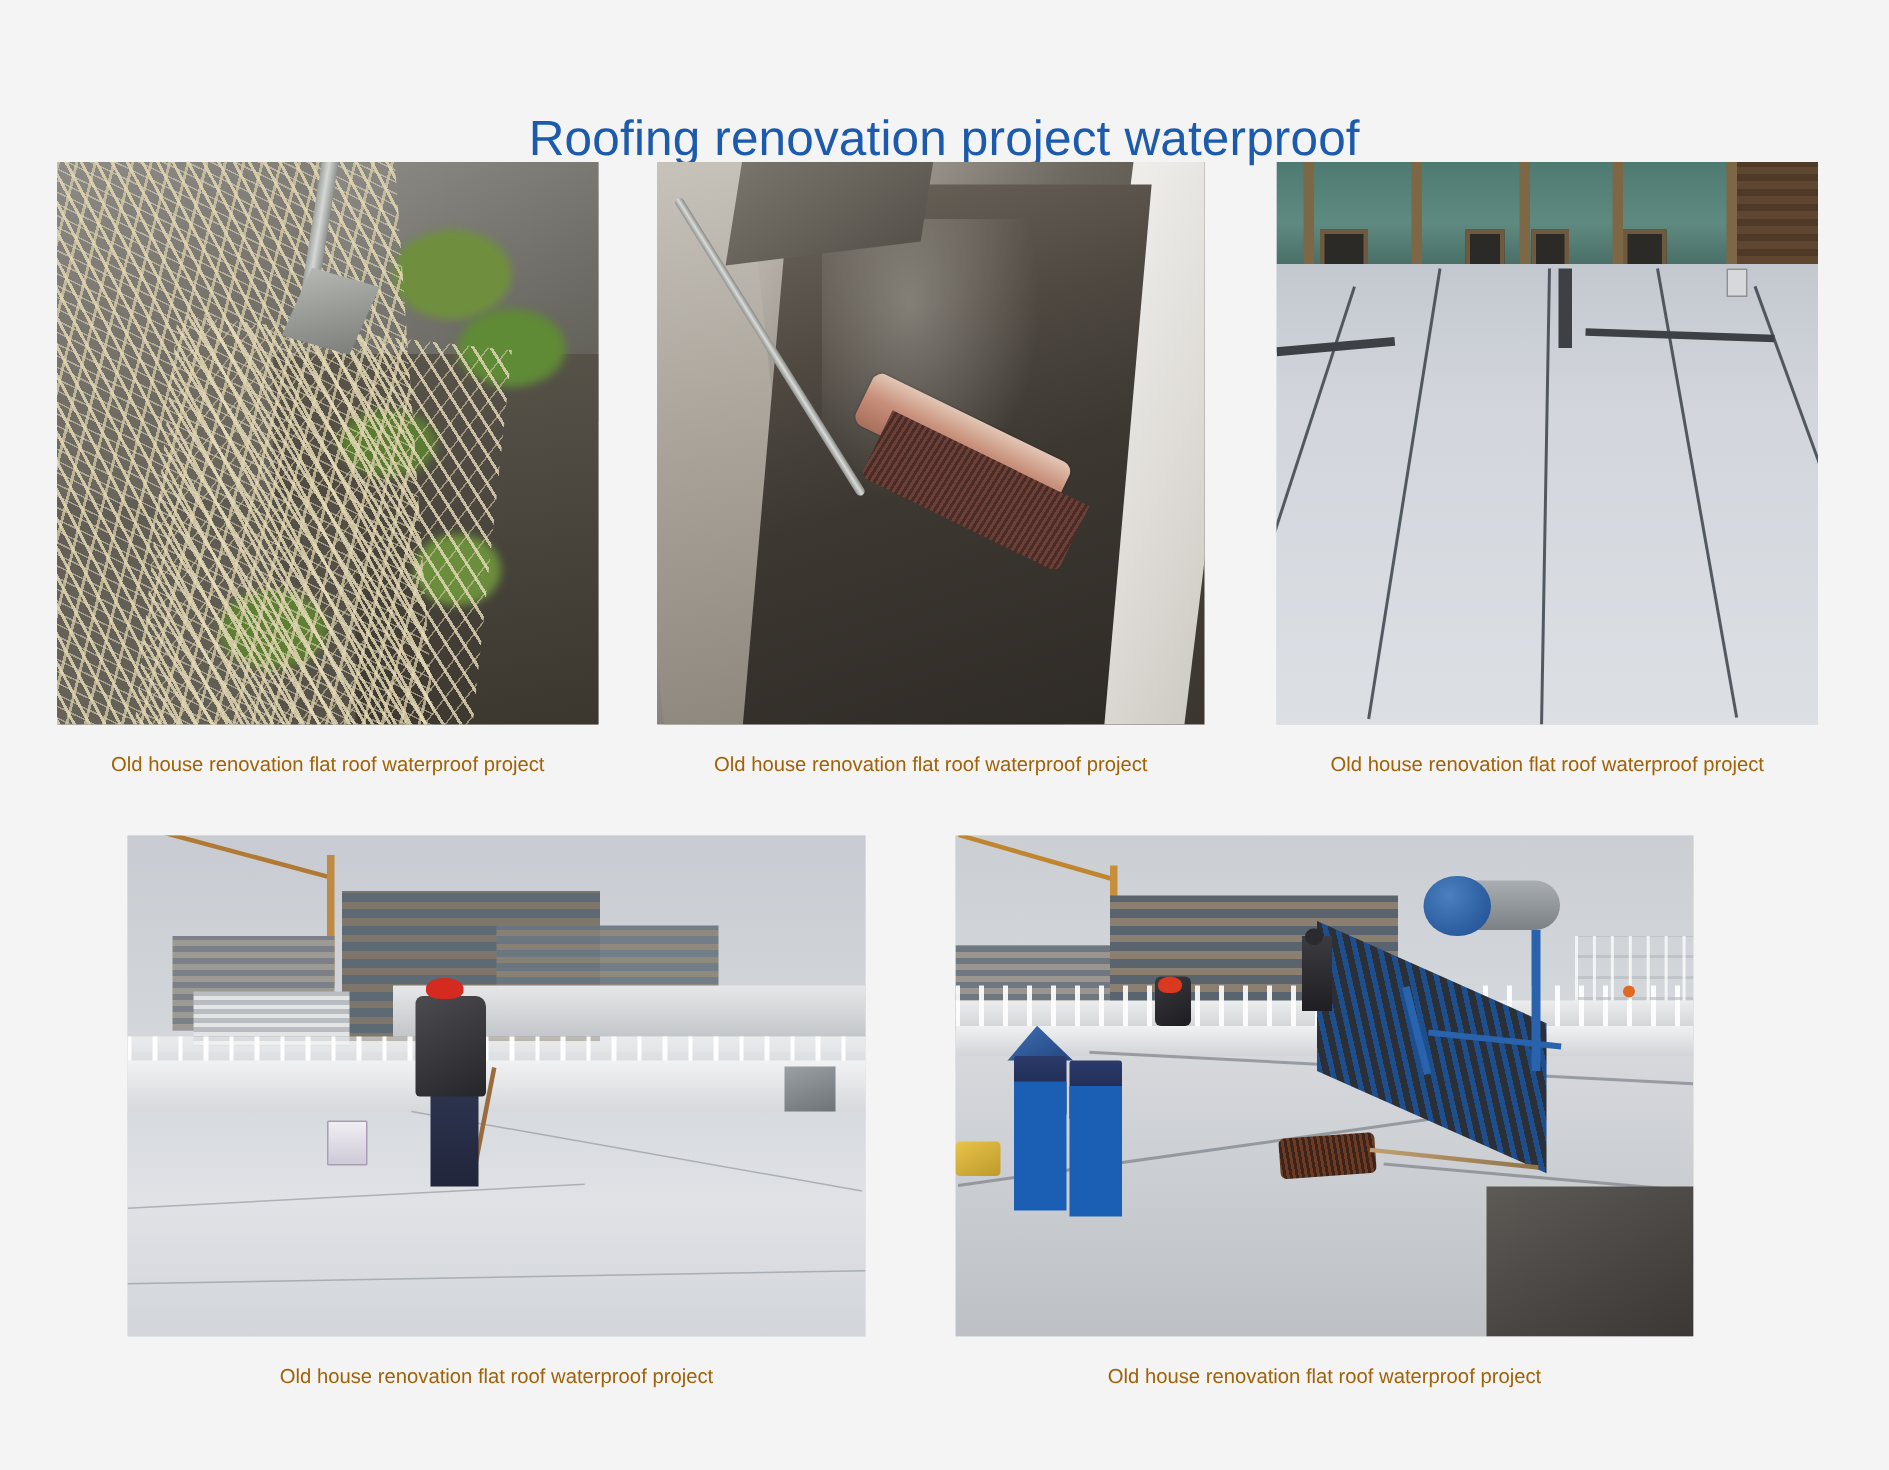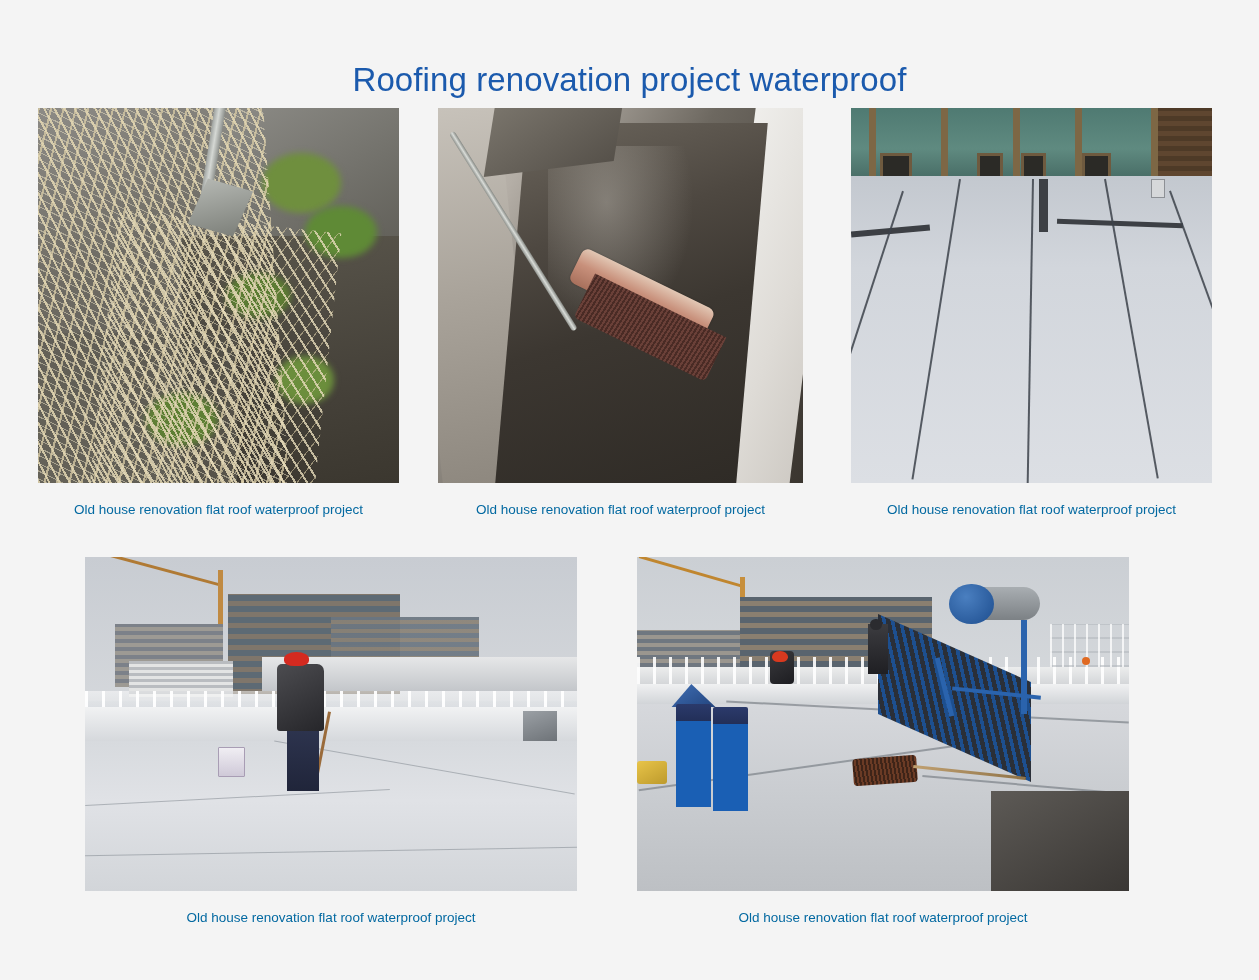--- a/index.html
+++ b/index.html
@@ -13,21 +13,21 @@
     height: 980px;
     background: #f4f4f4;
     font-family: "Liberation Sans", "DejaVu Sans", sans-serif;
     overflow: hidden;
     position: relative;
   }
 
   .page-title {
     position: absolute;
     left: 0;
-    top: 36px;
+    top: 48px;
     width: 100%;
     text-align: center;
     font-size: 33px;
     font-weight: 400;
     color: #1b5aad;
     letter-spacing: 0.1px;
     line-height: 44px;
   }
 
   .figure {
@@ -38,21 +38,21 @@
   }
 
   .photo {
     position: relative;
     overflow: hidden;
     background: #bdbdbd;
   }
 
   .caption {
     font-size: 13.5px;
-    color: #0369a1;
+    color: #a16207;
     text-align: center;
     line-height: 18px;
     white-space: nowrap;
   }
 
   
   .ph1 { background: linear-gradient(160deg,#8d8b86 0%,#6f6c64 35%,#5d5a52 70%,#4d4a42 100%); }
   .ph1 .soil-a { position:absolute; left:48%; top:0; width:52%; height:46%;
       background: linear-gradient(150deg,#8e8d88,#71706a 55%,#5b5952); opacity:.95; }
   .ph1 .soil-b { position:absolute; left:40%; top:34%; width:60%; height:66%;

